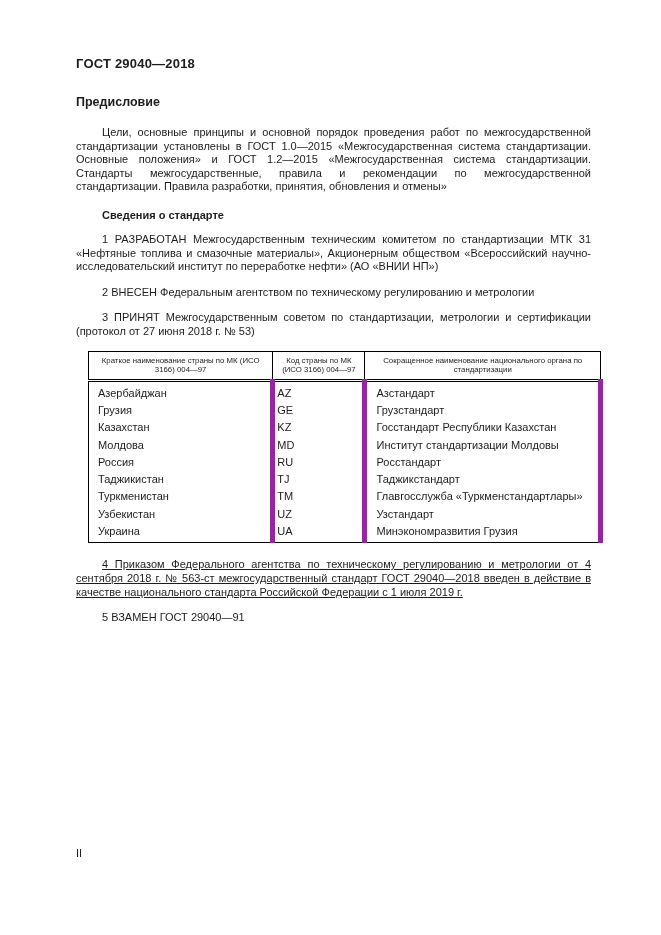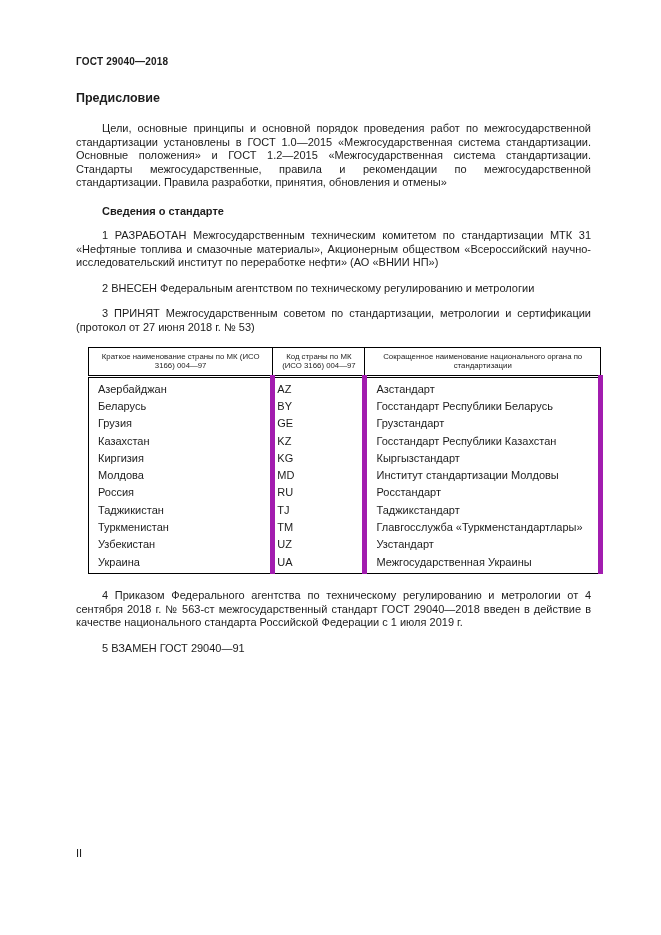--- a/index.html
+++ b/index.html
@@ -7,21 +7,21 @@
   body {
     width: 661px;
     height: 935px;
     background: #ffffff;
     font-family: "Liberation Sans", sans-serif;
     color: #1c1c1c;
     position: relative;
     overflow: hidden;
   }
   .content { padding: 56px 70px 0 76px; }
-  .doc-code { font-weight: bold; font-size: 10px; letter-spacing: 0.2px; }
+  .doc-code { font-weight: bold; font-size: 13px; letter-spacing: 0.2px; }
   .title { text-align: left; font-weight: bold; font-size: 12.5px; margin: 24px 0 17px; }
   .para {
     font-size: 11px;
     line-height: 13.6px;
     text-align: justify;
     text-indent: 26px;
     margin: 0 0 12px;
   }
   .subheading {
     font-weight: bold;
@@ -54,21 +54,21 @@
     border-top: none;
     border-bottom: none;
     font-size: 11px;
     line-height: 12.5px;
     padding: 2.4px 10px 2.4px 9px;
     vertical-align: middle;
   }
   table.vote tbody td.c1 { padding-left: 2px; padding-right: 2px; }
   table.vote tbody tr:first-child td { padding-top: 5px; }
   table.vote tbody tr:last-child td { padding-bottom: 5px; }
-  .after { margin-top: 15px; }
+  .after { margin-top: 15px; text-decoration: underline; }
   .page-number {
     position: absolute;
     left: 76px;
     bottom: 76px;
     font-size: 11px;
   }
 </style>
 </head>
 <body>
 
@@ -97,38 +97,28 @@
         <th>Сокращенное наименование национального органа по стандартизации</th>
       </tr>
     </thead>
     <tbody>
         <tr>
           <td class="c0">Азербайджан</td>
           <td class="c1">AZ</td>
           <td class="c2">Азстандарт</td>
         </tr>
         <tr>
-          <td class="c0">Беларусь</td>
-          <td class="c1">BY</td>
-          <td class="c2">Госстандарт Республики Беларусь</td>
-        </tr>
-        <tr>
           <td class="c0">Грузия</td>
           <td class="c1">GE</td>
           <td class="c2">Грузстандарт</td>
         </tr>
         <tr>
           <td class="c0">Казахстан</td>
           <td class="c1">KZ</td>
           <td class="c2">Госстандарт Республики Казахстан</td>
-        </tr>
-        <tr>
-          <td class="c0">Киргизия</td>
-          <td class="c1">KG</td>
-          <td class="c2">Кыргызстандарт</td>
         </tr>
         <tr>
           <td class="c0">Молдова</td>
           <td class="c1">MD</td>
           <td class="c2">Институт стандартизации Молдовы</td>
         </tr>
         <tr>
           <td class="c0">Россия</td>
           <td class="c1">RU</td>
           <td class="c2">Росстандарт</td>
@@ -144,21 +134,21 @@
           <td class="c2">Главгосслужба «Туркменстандартлары»</td>
         </tr>
         <tr>
           <td class="c0">Узбекистан</td>
           <td class="c1">UZ</td>
           <td class="c2">Узстандарт</td>
         </tr>
         <tr>
           <td class="c0">Украина</td>
           <td class="c1">UA</td>
-          <td class="c2">Межгосударственная Украины</td>
+          <td class="c2">Минэкономразвития Грузия</td>
         </tr>
       </tbody>
   </table>
 
   <p class="para after">4 Приказом Федерального агентства по техническому регулированию и метрологии от 4 сентября 2018 г. № 563-ст межгосударственный стандарт ГОСТ 29040—2018 введен в действие в качестве национального стандарта Российской Федерации с 1 июля 2019 г.</p>
   <p class="para">5 ВЗАМЕН ГОСТ 29040—91</p>
 </div>
 
 <div class="page-number">II</div>
 

